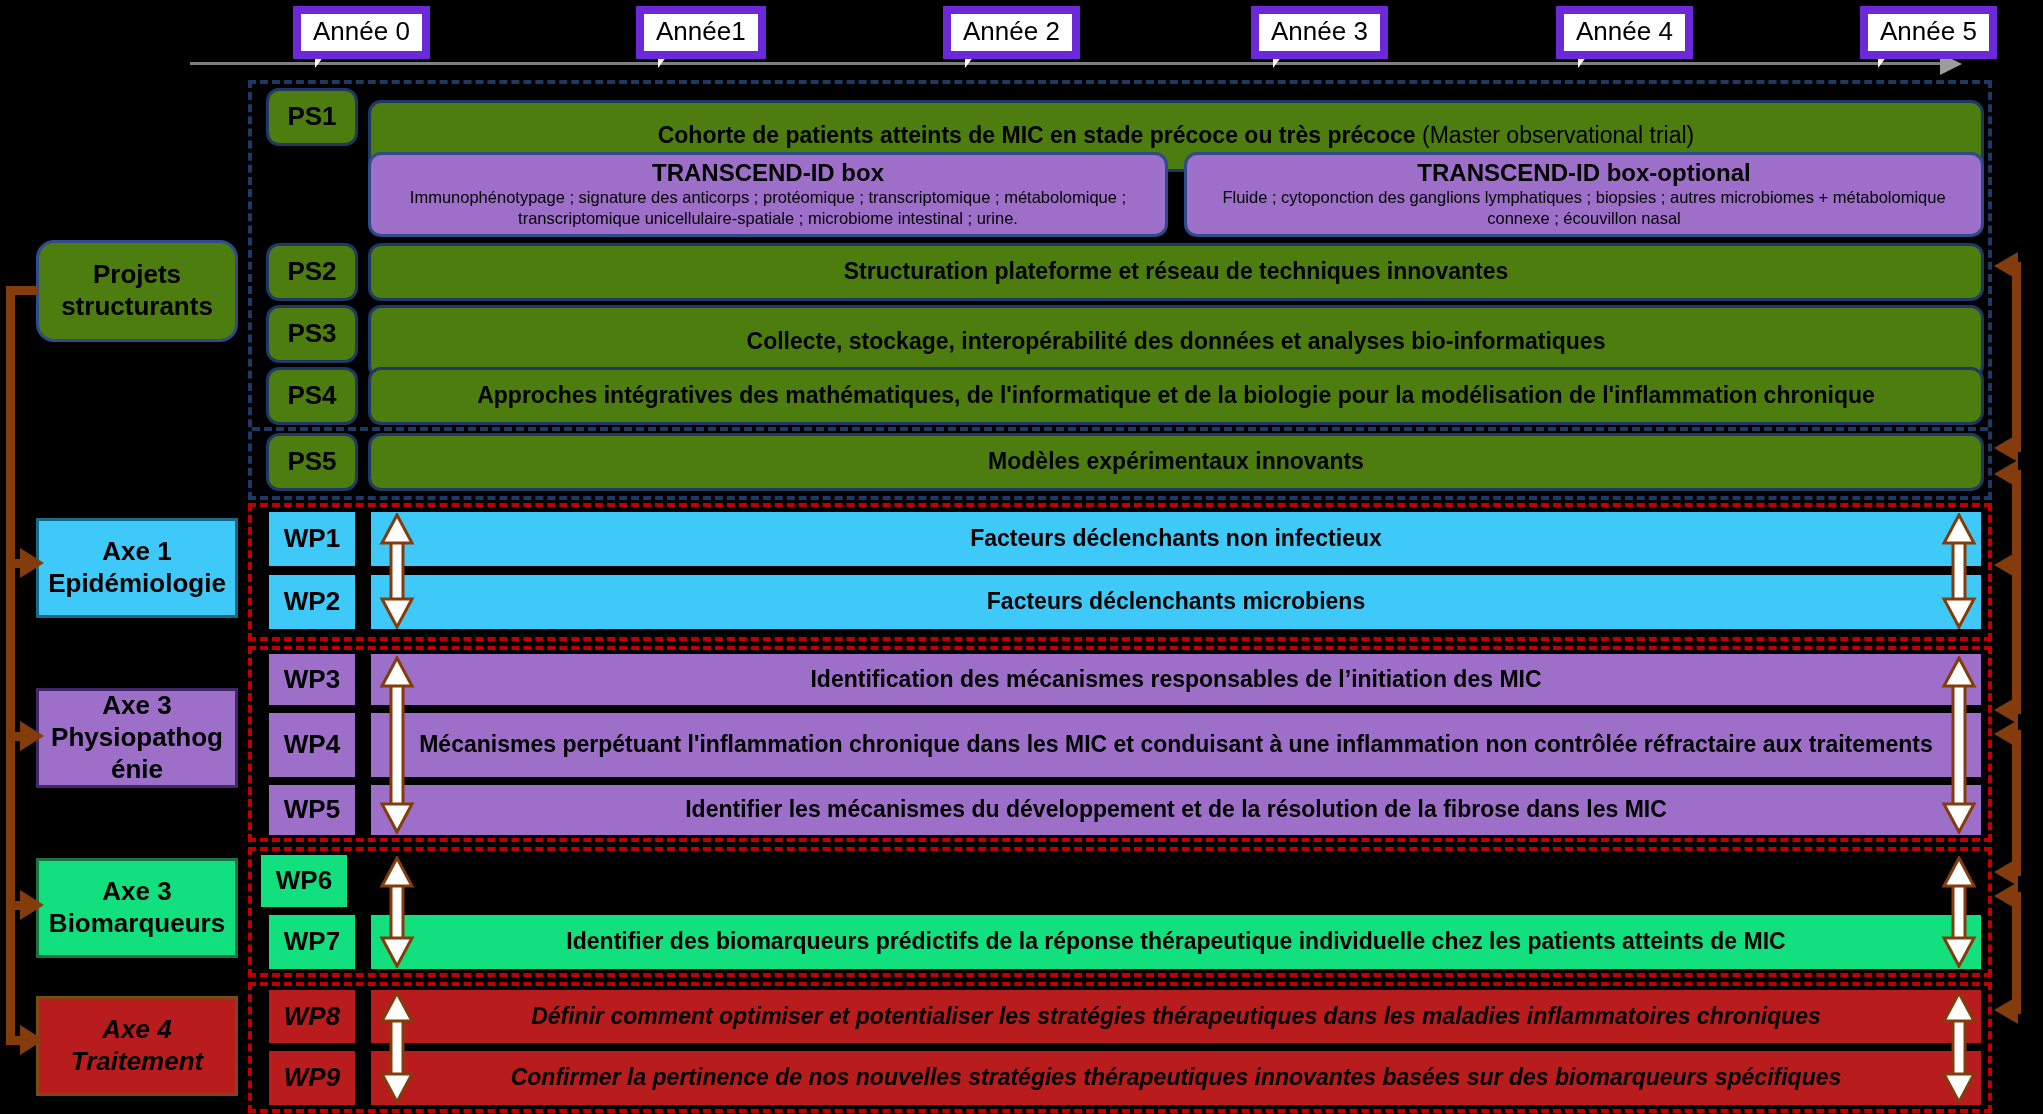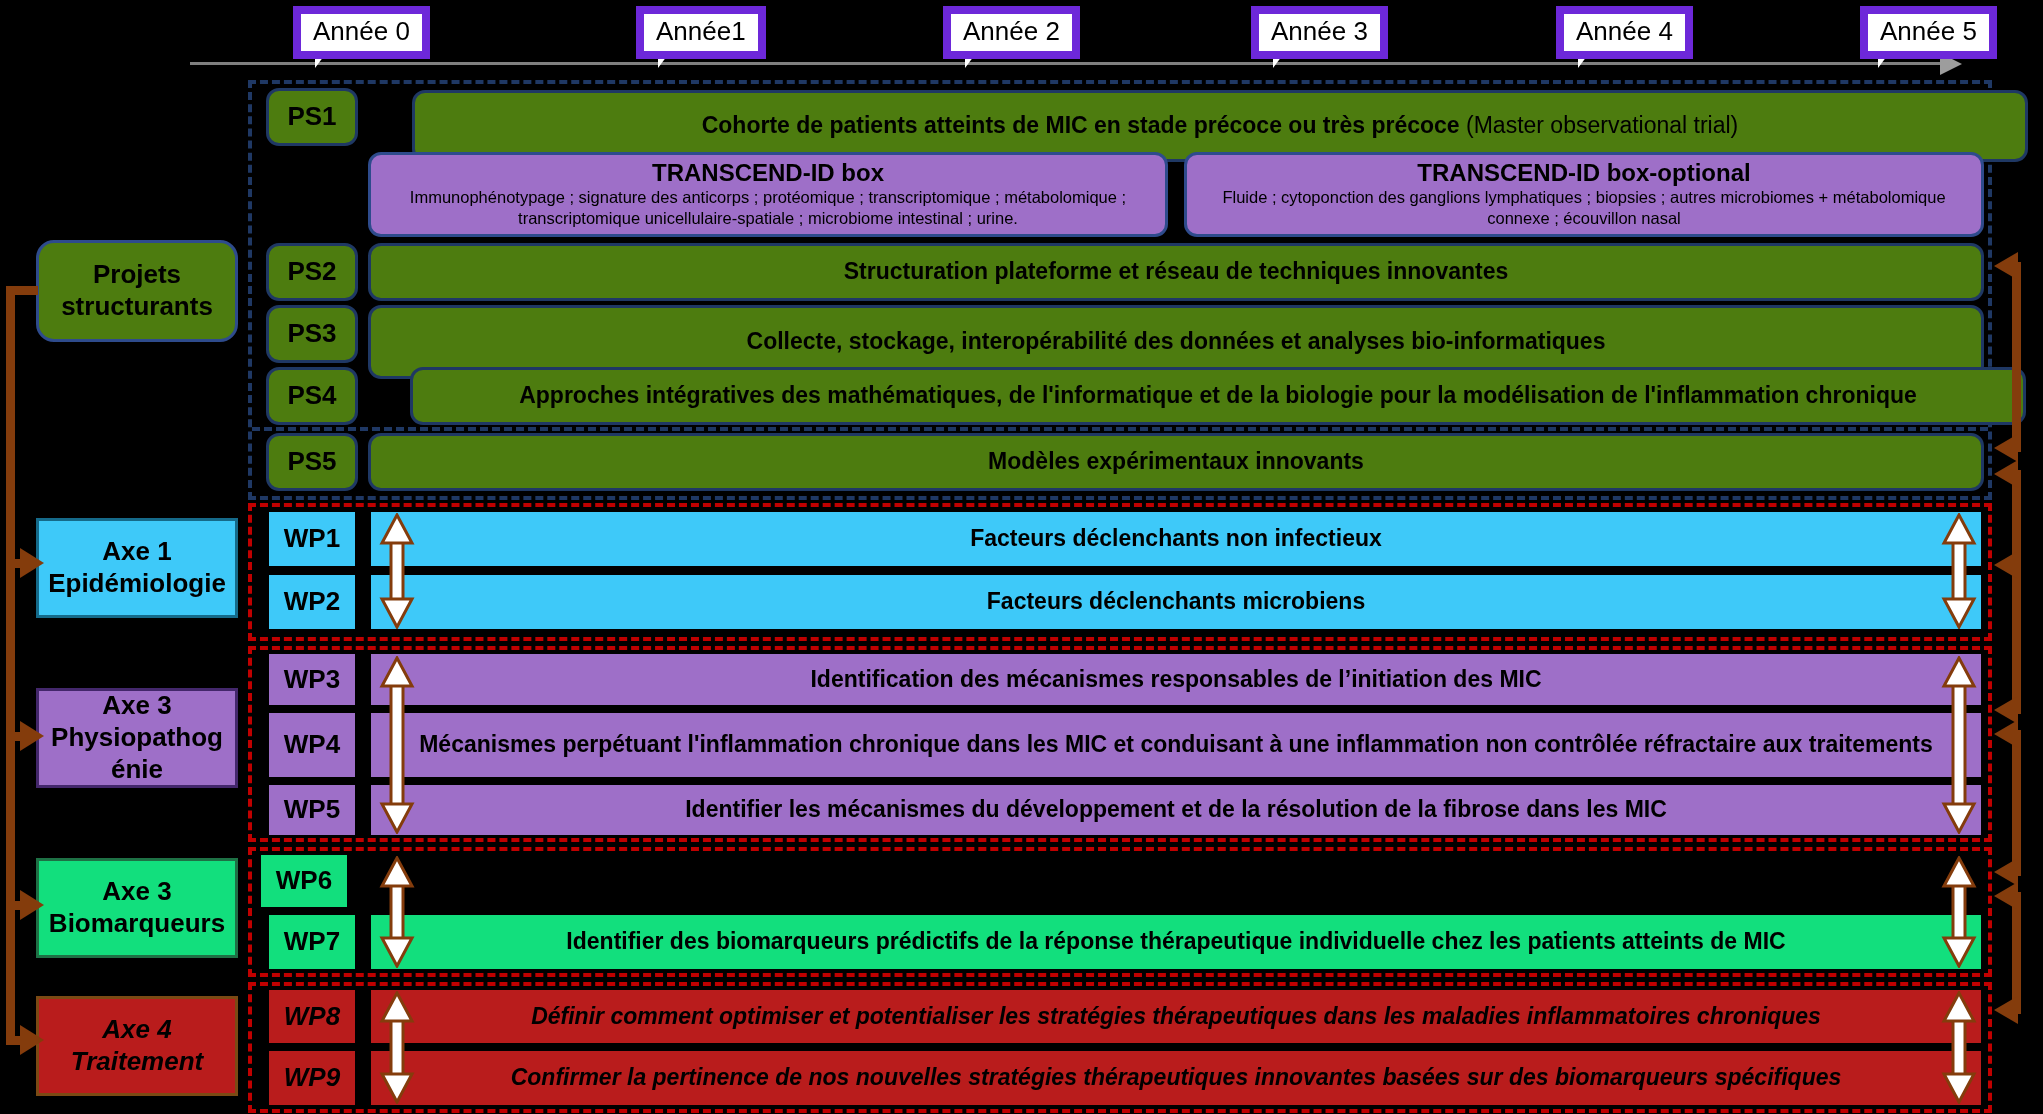--- a/index.html
+++ b/index.html
@@ -68,41 +68,41 @@
   <div class="abs callout-tail" style="left:1878px;top:44px;"></div>
 
   <div class="abs dash-blue" style="left:248px;top:80px;width:1744px;height:420px;"></div>
   <div class="abs dash-blue-line" style="left:252px;top:427px;width:1736px;height:0;"></div>
   <div class="abs dash-red" style="left:248px;top:503px;width:1744px;height:138px;"></div>
   <div class="abs dash-red" style="left:248px;top:646px;width:1744px;height:196px;"></div>
   <div class="abs dash-red" style="left:248px;top:847px;width:1744px;height:130px;"></div>
   <div class="abs dash-red" style="left:248px;top:982px;width:1744px;height:131px;"></div>
 
   <div class="abs bar tag yellow round" style="left:266px;top:88px;width:92px;height:58px;">PS1</div>
-  <div class="abs bar yellow round" style="left:368px;top:90px;width:1616px;height:72px;margin-left:44px;">
+  <div class="abs bar yellow round" style="left:368px;top:100px;width:1616px;height:72px;">
     <span><span>Cohorte de patients atteints de MIC en stade précoce ou très précoce</span><span class="normalspan"> (Master observational trial)</span></span>
   </div>
 
   <div class="abs bar purple transcend" style="left:1184px;top:152px;width:800px;height:85px;">
     <div class="t-title">TRANSCEND-ID box-optional</div>
     <div class="t-body">Fluide ; cytoponction des ganglions lymphatiques ; biopsies ; autres microbiomes + métabolomique connexe ; écouvillon nasal</div>
   </div>
   <div class="abs bar purple transcend" style="left:368px;top:152px;width:800px;height:85px;">
     <div class="t-title">TRANSCEND-ID box</div>
     <div class="t-body">Immunophénotypage ; signature des anticorps ; protéomique ; transcriptomique ; métabolomique ; transcriptomique unicellulaire-spatiale ; microbiome intestinal ; urine.</div>
   </div>
 
   <div class="abs bar tag yellow round" style="left:266px;top:243px;width:92px;height:58px;">PS2</div>
   <div class="abs bar yellow round" style="left:368px;top:243px;width:1616px;height:58px;">Structuration plateforme et réseau de techniques innovantes</div>
 
   <div class="abs bar tag yellow round" style="left:266px;top:305px;width:92px;height:58px;">PS3</div>
   <div class="abs bar yellow round" style="left:368px;top:305px;width:1616px;height:74px;">Collecte, stockage, interopérabilité des données et analyses bio-informatiques</div>
 
   <div class="abs bar tag yellow round" style="left:266px;top:367px;width:92px;height:58px;">PS4</div>
-  <div class="abs bar yellow round" style="left:368px;top:367px;width:1616px;height:58px;margin-left:42px;">Approches intégratives des mathématiques, de l'informatique et de la biologie pour la modélisation de l'inflammation chronique</div>
+  <div class="abs bar yellow round" style="left:368px;top:367px;width:1616px;height:58px;">Approches intégratives des mathématiques, de l'informatique et de la biologie pour la modélisation de l'inflammation chronique</div>
 
   <div class="abs bar tag yellow round" style="left:266px;top:433px;width:92px;height:58px;">PS5</div>
   <div class="abs bar yellow round" style="left:368px;top:433px;width:1616px;height:58px;">Modèles expérimentaux innovants</div>
 
   <div class="abs bar tag cyan sq" style="left:266px;top:509px;width:92px;height:60px;">WP1</div>
   <div class="abs bar cyan sq" style="left:368px;top:509px;width:1616px;height:60px;">Facteurs déclenchants non infectieux</div>
   <div class="abs bar tag cyan sq" style="left:266px;top:572px;width:92px;height:60px;">WP2</div>
   <div class="abs bar cyan sq" style="left:368px;top:572px;width:1616px;height:60px;">Facteurs déclenchants microbiens</div>
 
   <div class="abs bar tag purple sq" style="left:266px;top:651px;width:92px;height:57px;">WP3</div>

